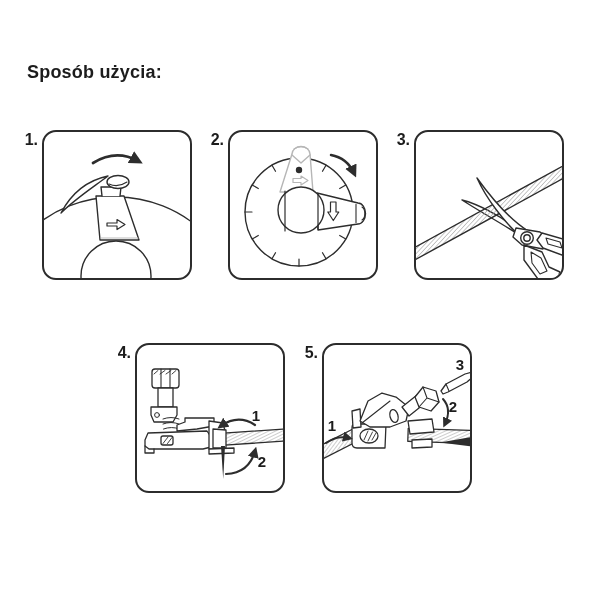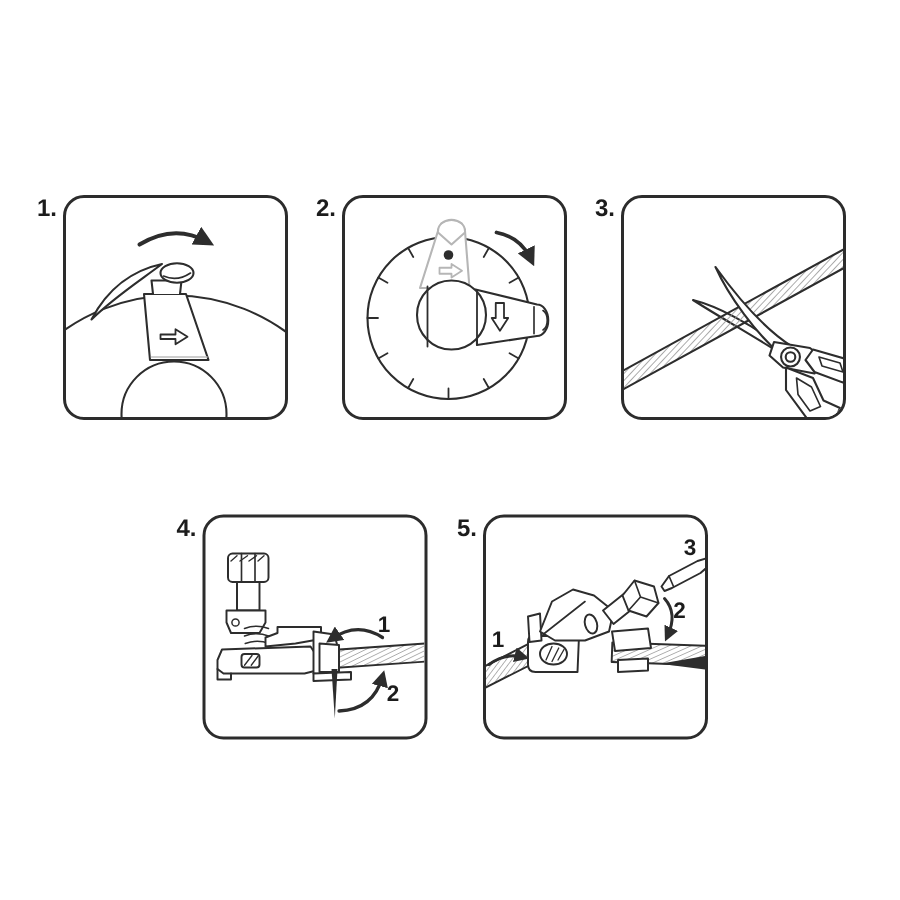--- a/index.html
+++ b/index.html
@@ -29,20 +29,21 @@
   .s2 { left:228px; top:130px; }
   .s3 { left:414px; top:130px; }
   .s4 { left:135px; top:343px; }
   .s5 { left:322px; top:343px; }
 </style>
 </head>
 <body>
 
 <div class="canvas">
 
+  <h1 class="title">Sposób użycia:</h1>
 
   <div class="step s1">
     <span class="num">1.</span>
     <div class="panel">
       <svg width="146" height="146" viewBox="0 0 146 146">
         <defs>
           <marker id="ah1" viewBox="0 0 10 10" refX="6" refY="5" markerWidth="5" markerHeight="5" orient="auto">
             <path d="M0,0 L10,5 L0,10 Z" fill="#2d2d2d"></path>
           </marker>
         </defs>

